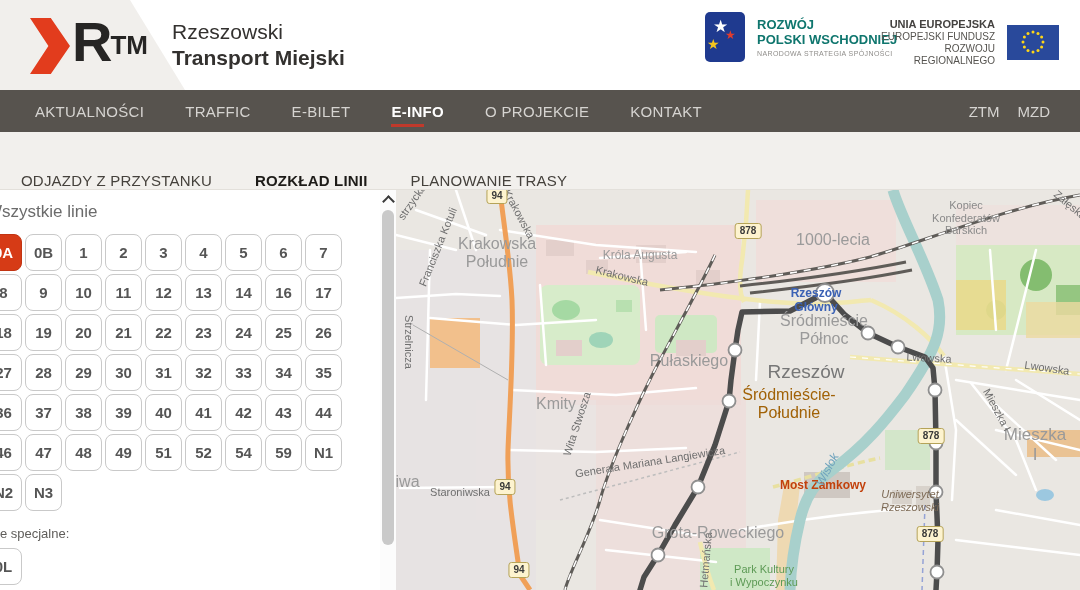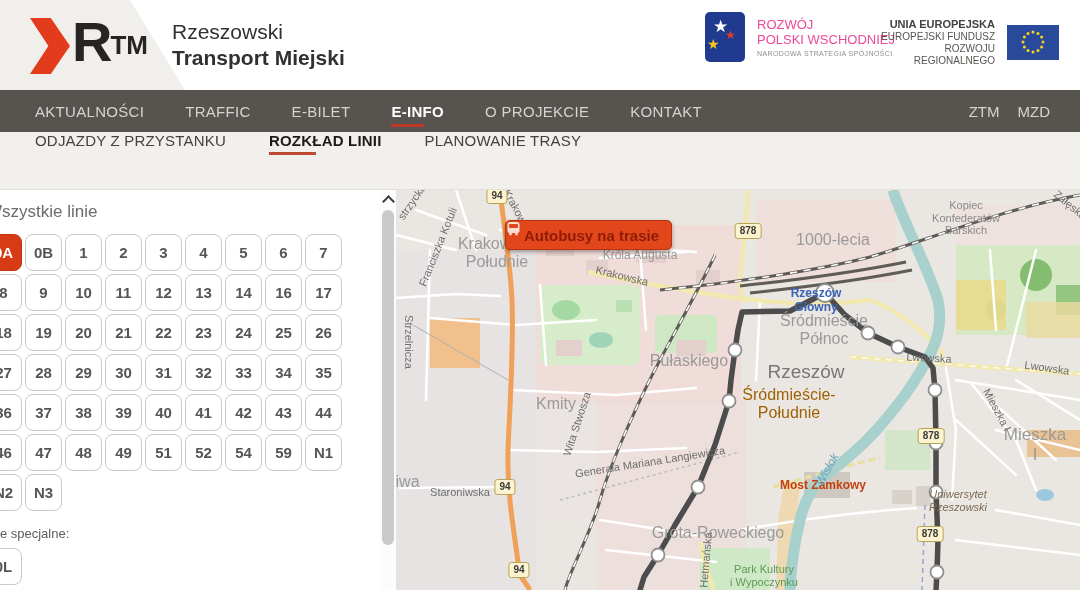--- a/index.html
+++ b/index.html
@@ -16,40 +16,40 @@
   .logo-r{font-size:56px;line-height:56px;font-weight:800;color:#262524;letter-spacing:-2px;margin-left:2px;}
   .logo-tm{font-size:26px;line-height:26px;font-weight:800;color:#262524;margin-top:18px;}
   .logo-text{position:absolute;left:172px;top:20px;color:#33312f;}
   .logo-text .l1{font-size:21px;font-weight:400;}
   .logo-text .l2{font-size:21px;font-weight:700;margin-top:2px;text-align:center;}
   .nss{position:absolute;left:705px;top:12px;display:flex;align-items:center;}
   .nss-flag{width:40px;height:50px;background:#1f3a8f;border-radius:5px;position:relative;margin-right:12px;}
   .nss-flag .s1{position:absolute;left:8px;top:4px;color:#fff;font-size:17px;}
   .nss-flag .s2{position:absolute;left:20px;top:16px;color:#e23c2c;font-size:12px;}
   .nss-flag .s3{position:absolute;left:2px;top:24px;color:#f5c51c;font-size:14px;}
-  .nss-text .n1,.nss-text .n2{font-size:13px;font-weight:400;color:#ec4899;line-height:15px;}
+  .nss-text .n1,.nss-text .n2{font-size:13px;font-weight:700;color:#0f766e;line-height:15px;}
   .nss-text .n3{font-size:7px;color:#8f8d8a;letter-spacing:.4px;margin-top:3px;}
   .eu{position:absolute;left:880px;top:18px;display:flex;align-items:center;}
   .eu-text{text-align:right;margin-right:12px;width:115px;}
   .eu-text .e1{font-size:11px;font-weight:700;color:#444240;line-height:13px;}
   .eu-text .e2,.eu-text .e3{font-size:10px;color:#55534f;line-height:12px;}
   .eu-flag{width:52px;height:35px;background:#29499b;position:relative;}
 
   
   .nav{position:absolute;left:0;top:90px;width:1080px;height:42px;background:#57534e;
        display:flex;align-items:center;padding:0 30px 0 35px;box-sizing:border-box;}
   .nav-item{font-size:15px;color:#d6d4d1;letter-spacing:.3px;margin-right:41px;cursor:pointer;position:relative;}
   .nav-item.active{color:#fff;font-weight:700;}
   .nav-item.active::after{content:"";position:absolute;left:0;bottom:-7px;width:62%;height:3px;background:#c0392b;}
   .nav-spacer{flex:1;}
   .nav-right{font-size:15px;color:#d6d4d1;margin-left:18px;cursor:pointer;}
 
   
   .subnav{position:absolute;left:0;top:132px;width:1080px;height:58px;background:#f2f0ed;
-          border-bottom:1px solid #e3e0db;display:flex;align-items:flex-start;padding-left:35px;box-sizing:border-box;}
+          border-bottom:1px solid #e3e0db;display:flex;align-items:flex-end;padding-left:21px;box-sizing:border-box;}
   .subnav-item{font-size:15px;color:#45413c;letter-spacing:.2px;margin-right:43px;cursor:pointer;position:relative;}
   .subnav-item.active{color:#1d1b18;font-weight:700;}
   .subnav-item.active::after{content:"";position:absolute;left:0;bottom:-6px;width:42%;height:3px;background:#bf4a33;}
 
   
   .sidebar{position:absolute;left:0;top:190px;width:380px;height:400px;background:#fff;overflow:hidden;}
   .sidebar-title{position:absolute;left:-14px;top:12px;font-size:17px;color:#6b6b6b;white-space:nowrap;}
   .line-grid{position:absolute;left:-15px;top:44px;}
   .line-row{display:flex;margin-bottom:3px;}
   .line-btn{width:37px;height:37px;margin-right:3px;background:#fff;border:1px solid #c9c9c9;border-radius:8px;
@@ -383,38 +383,29 @@
 Północ</div>
         <div class="map-label" style="left: 410px; top: 182px; font-size: 19px; color: rgb(119, 119, 119); transform: translate(-50%, -50%) rotate(0deg);">Rzeszów</div>
         <div class="map-label" style="left: 533px; top: 168px; font-size: 11px; color: rgb(111, 111, 111); transform: translate(-50%, -50%) rotate(3deg);">Lwowska</div>
         <div class="map-label" style="left: 651px; top: 178px; font-size: 11px; color: rgb(111, 111, 111); transform: translate(-50%, -50%) rotate(8deg);">Lwowska</div>
         <div class="map-label" style="left: 393px; top: 214px; font-size: 16px; color: #a16207; transform: translate(-50%, -50%) rotate(0deg);">Śródmieście-
 Południe</div>
         <div class="map-label" style="left: 639px; top: 255px; font-size: 17px; color: rgb(154, 154, 154); transform: translate(-50%, -50%) rotate(0deg);">Mieszka I</div>
         <div class="map-label" style="left: 601px; top: 220px; font-size: 11px; color: rgb(111, 111, 111); transform: translate(-50%, -50%) rotate(62deg);">Mieszka I</div>
         <div class="map-label" style="left: 411px; top: 296px; font-size: 12px; color: #c2410c; transform: translate(-50%, -50%) rotate(0deg); font-weight: 700; padding-left: 32px;">Most Zamkowy</div>
         <div class="map-label" style="left: 432px; top: 280px; font-size: 12px; color: rgb(111, 163, 189); transform: translate(-50%, -50%) rotate(-62deg); font-style: italic;">Wisłok</div>
-        <div class="map-label" style="left: 514px; top: 311px; font-size: 11px; color: rgb(125, 106, 85); transform: translate(-50%, -50%) rotate(0deg); font-style: italic; margin-left: 48px;">Uniwersytet
+        <div class="map-label" style="left: 514px; top: 311px; font-size: 11px; color: rgb(125, 106, 85); transform: translate(-50%, -50%) rotate(0deg); font-style: italic;">Uniwersytet
 Rzeszowski</div>
         <div class="map-label" style="left: 368px; top: 386px; font-size: 11px; color: rgb(93, 154, 85); transform: translate(-50%, -50%) rotate(0deg);">Park Kultury
 i Wypoczynku</div>
       </div>
     <div>
         <div class="map-badge" style="left: 101px; top: 6px;">94</div>
         <div class="map-badge" style="left: 352px; top: 41px;">878</div>
         <div class="map-badge" style="left: 109px; top: 297px;">94</div>
         <div class="map-badge" style="left: 123px; top: 380px;">94</div>
         <div class="map-badge" style="left: 535px; top: 246px;">878</div>
         <div class="map-badge" style="left: 534px; top: 344px;">878</div>
       </div>
 
-    <div class="bus-btn">
-      <svg width="15" height="15" viewBox="0 0 15 15">
-        <rect x="1.5" y="1" width="12" height="11" rx="2.5" fill="#f9ddd2"></rect>
-        <rect x="3" y="3" width="9" height="4" rx="1" fill="#e2471c"></rect>
-        <circle cx="4.5" cy="13" r="1.4" fill="#f9ddd2"></circle>
-        <circle cx="10.5" cy="13" r="1.4" fill="#f9ddd2"></circle>
-      </svg>
-      <span class="bus-label">Autobusy na trasie</span>
-    </div>
   </div>
 
 </div>
 
 </body></html>

